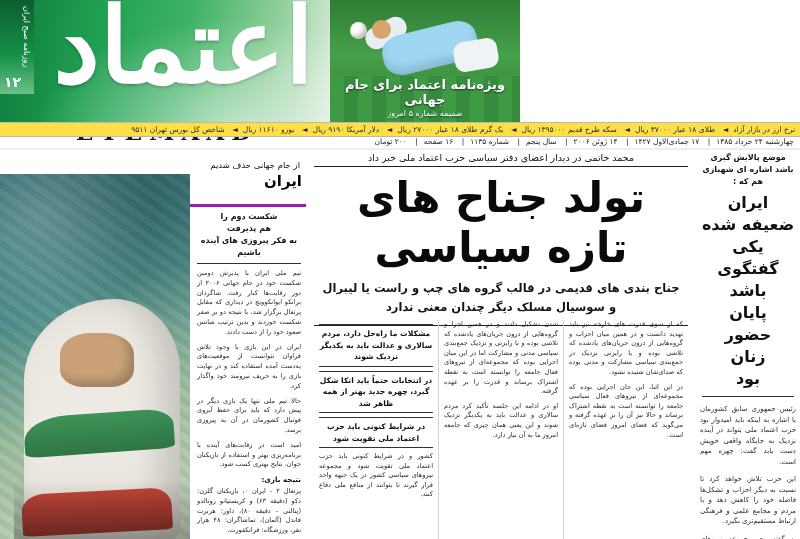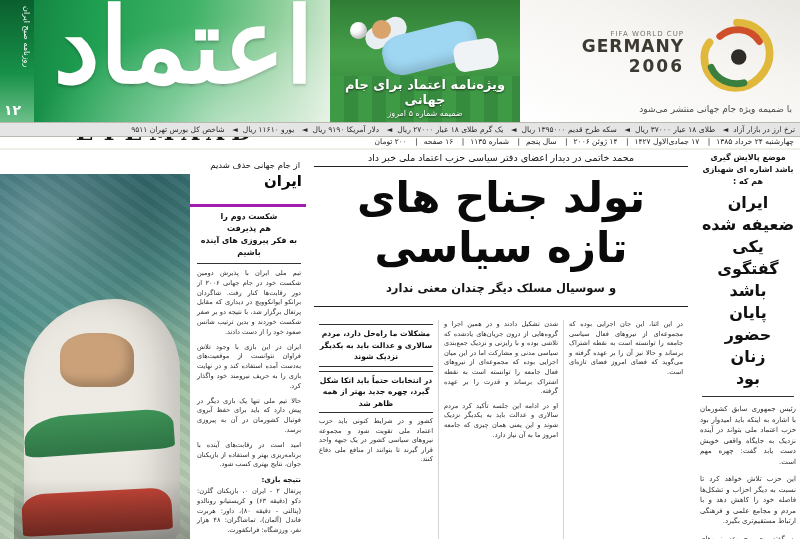--- a/index.html
+++ b/index.html
@@ -65,21 +65,21 @@
     font-size: 23px;
     letter-spacing: 7px;
     color: #1a1a1a;
     font-weight: bold;
   }
   
   .left-strip {
     position: absolute;
     left: 0; top: 0;
     width: 34px;
-    height: 122px;
+    height: 94px;
     background: linear-gradient(180deg,#0c6b34,#13兼);
     background: linear-gradient(180deg,#0a5f2e 0%, #179149 60%, #6cc089 100%);
     color: #fff;
   }
   .left-strip .vtext {
     position: absolute;
     left: 2px; top: 6px;
     width: 30px;
     writing-mode: vertical-rl;
     text-orientation: mixed;
@@ -197,21 +197,21 @@
     color: #4a4a4a;
   }
 
   
   .info-bar {
     position: absolute;
     left: 0; top: 122px;
     width: 800px; height: 13px;
     border-top: 1px solid #b9b9b2;
     border-bottom: 1px solid #b9b9b2;
-    background: #e5e5e5;
+    background: #fde047;
     direction: rtl;
     font-size: 7.5px;
     color: #2a2a2a;
     line-height: 13px;
     white-space: nowrap;
     overflow: hidden;
   }
   .info-bar span { margin: 0 5px; }
 
   .issue-line {
@@ -496,34 +496,20 @@
       <div class="keeper-sleeve"></div>
       <div class="keeper-body"></div>
       <div class="keeper-head"></div>
       <div class="keeper-shorts"></div>
       <div class="caption">
         <span>ویژه‌نامه اعتماد برای جام جهانی</span>
         <small>ضمیمه شماره ۵ امروز</small>
       </div>
     </div>
 
-    <div class="mast-right">
-      <svg class="swirl" viewBox="0 0 100 100">
-        <path d="M50 10c22 0 38 16 38 36S70 86 48 86 12 70 12 50c0-6 2-12 6-17" fill="none" stroke="#e0b93c" stroke-width="9" stroke-linecap="round"></path>
-        <path d="M30 26c14-12 36-10 46 6" fill="none" stroke="#cf4f2a" stroke-width="8" stroke-linecap="round"></path>
-        <path d="M20 62c6 14 22 22 38 18" fill="none" stroke="#3a7f3f" stroke-width="8" stroke-linecap="round"></path>
-        <circle cx="52" cy="50" r="9" fill="#2f2b26"></circle>
-      </svg>
-      <div class="wc-text">
-        <div class="wc-small">FIFA WORLD CUP</div>
-        <div class="wc-big">GERMANY</div>
-        <div class="wc-year">2006</div>
-      </div>
-      <div class="fa-line">با ضمیمه ویژه جام جهانی منتشر می‌شود</div>
-    </div>
 
     <div class="info-bar">
       <span>نرخ ارز در بازار آزاد</span>◄
       <span>طلای ۱۸ عیار ۳۷۰۰۰ ریال</span>◄
       <span>سکه طرح قدیم ۱۳۹۵۰۰۰ ریال</span>◄
       <span>یک گرم طلای ۱۸ عیار ۲۷۰۰۰ ریال</span>◄
       <span>دلار آمریکا ۹۱۹۰ ریال</span>◄
       <span>یورو ۱۱۶۱۰ ریال</span>◄
       <span>شاخص کل بورس تهران ۹۵۱۱</span>
     </div>
@@ -563,35 +549,38 @@
       </div>
     </div>
 
     <div class="headline-block">
       <div class="kicker">محمد خاتمی در دیدار اعضای دفتر سیاسی حزب اعتماد ملی خبر داد</div>
       <div class="headline">
         <div>تولد جناح های</div>
         <div>تازه سیاسی</div>
       </div>
       <div class="subhead">
+        <div>جناح بندی های قدیمی در قالب گروه های چپ و راست یا لیبرال</div>
         <div>و سوسیال مسلک دیگر چندان معنی ندارد</div>
       </div>
     </div>
 
     <div class="text-cols">
       <div class="tcol">
+        <p>که از سوی قدرت های خارجه نیز باید تهدید دانست و در همین میان احزاب و گروه‌هایی از درون جریان‌های یادشده که تلاشی بوده و با رایزنی نزدیک در جمع‌بندی سیاسی مشارکت و مدنی بوده که صدای‌شان شنیده نشود.</p>
         <p>در این اثنا، این جان اجرایی بوده که مجموعه‌ای از نیروهای فعال سیاسی جامعه را توانسته است به نقطه اشتراک برساند و حالا نیز آن را بر عهده گرفته و می‌گوید که فضای امروز فضای تازه‌ای است.</p>
       </div>
       <div class="tcol">
         <p>شدن تشکیل دادند و در همین اجرا و گروه‌هایی از درون جریان‌های یادشده که تلاشی بوده و با رایزنی و نزدیک جمع‌بندی سیاسی مدنی و مشارکت اما در این میان اجرایی بوده که مجموعه‌ای از نیروهای فعال جامعه را توانسته است به نقطه اشتراک برساند و قدرت را بر عهده گرفته.</p>
         <p>او در ادامه این جلسه تأکید کرد مردم سالاری و عدالت باید به یکدیگر نزدیک شوند و این یعنی همان چیزی که جامعه امروز ما به آن نیاز دارد.</p>
       </div>
       <div class="tcol">
         <div class="bullet-line">مشکلات ما راه‌حل دارد، مردم سالاری و عدالت باید به یکدیگر نزدیک شوند</div>
         <div class="bullet-line">در انتخابات حتماً باید اتکا شکل گیرد، چهره جدید بهتر از همه ظاهر شد</div>
+        <div class="bullet-line">در شرایط کنونی باید حزب اعتماد ملی تقویت شود</div>
         <p>کشور و در شرایط کنونی باید حزب اعتماد ملی تقویت شود و مجموعه نیروهای سیاسی کشور در یک جبهه واحد قرار گیرند تا بتوانند از منافع ملی دفاع کنند.</p>
       </div>
     </div>
 
     <div class="photo-col">
       <div class="photo-head">
         <div class="ph-kicker">از جام جهانی حذف شدیم</div>
         <div class="ph-title">
           <span>ایران</span>
         </div>

